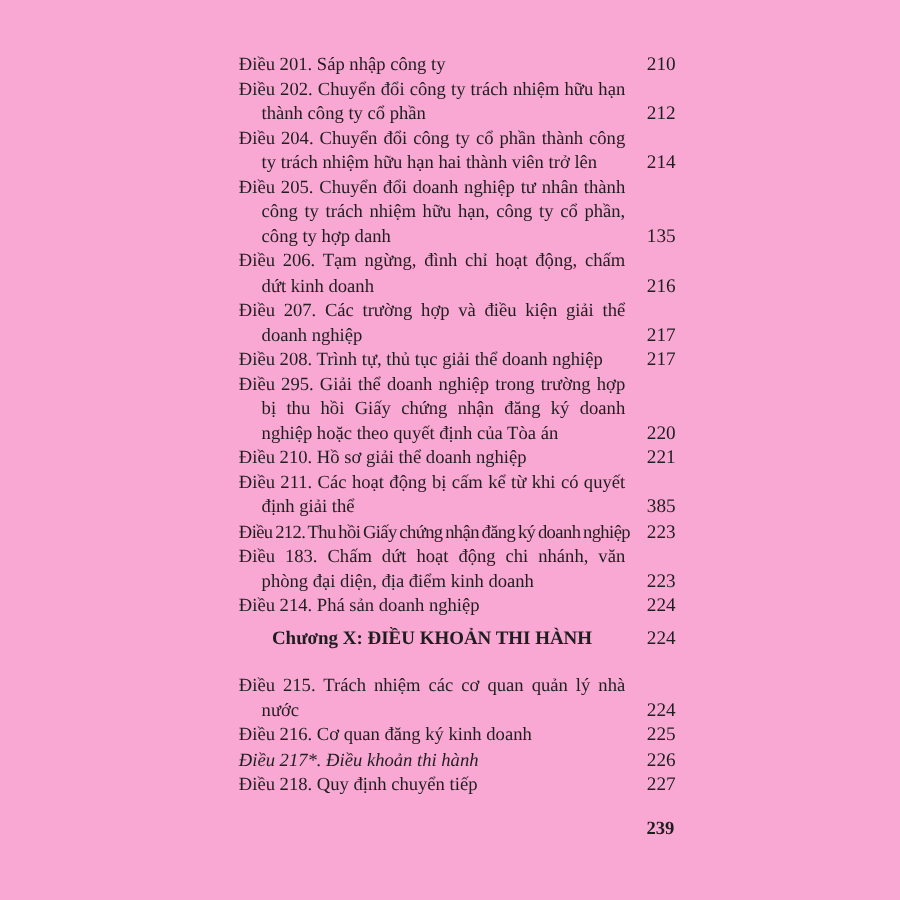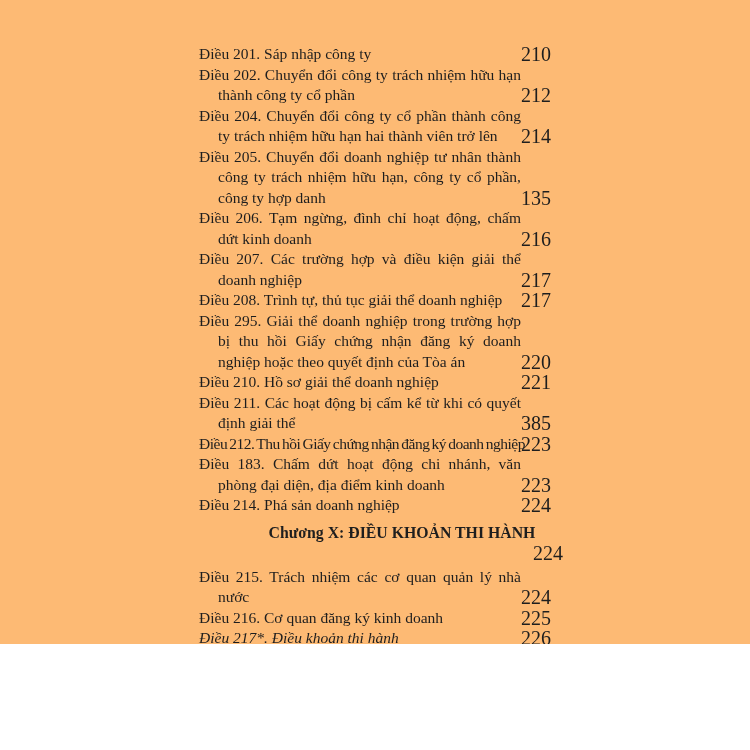--- a/index.html
+++ b/index.html
@@ -3,22 +3,22 @@
 <meta charset="utf-8">
 <style>
   * { margin: 0; padding: 0; box-sizing: border-box; }
   html, body {
     width: 750px; height: 750px;
     background: #ffffff;
     font-family: "Liberation Serif", "DejaVu Serif", serif;
   }
   .page {
     position: relative;
-    width: 750px; height: 644px;
-    background: #fdba74;
+    width: 750px; height: 750px;
+    background: #f9a8d4;
     color: #1e1e1e;
     overflow: hidden;
   }
   .toc {
     position: absolute;
     left: 199px;
     top: 44px;
     width: 364px;
   }
   .entry-row {
@@ -28,28 +28,28 @@
   .entry-text {
     width: 322px;
     font-size: 15.5px;
     line-height: 20.5px;
     text-align: justify;
     padding-left: 19px;
     text-indent: -19px;
   }
   .entry-page {
     flex: 1;
-    font-size: 20px;
+    font-size: 16px;
     line-height: 20.5px;
+    text-align: right;
     white-space: nowrap;
   }
   .entry-row.chapter {
     margin-top: 7px;
-    margin-bottom: 3px;
-    flex-direction: column;
+    margin-bottom: 19px;
   }
   .entry-row.chapter .entry-text {
     font-weight: bold;
     text-align: center;
     padding-left: 0;
     text-indent: 0;
     font-size: 15.8px;
   }
   .entry-row.italic .entry-text {
     font-style: italic;

